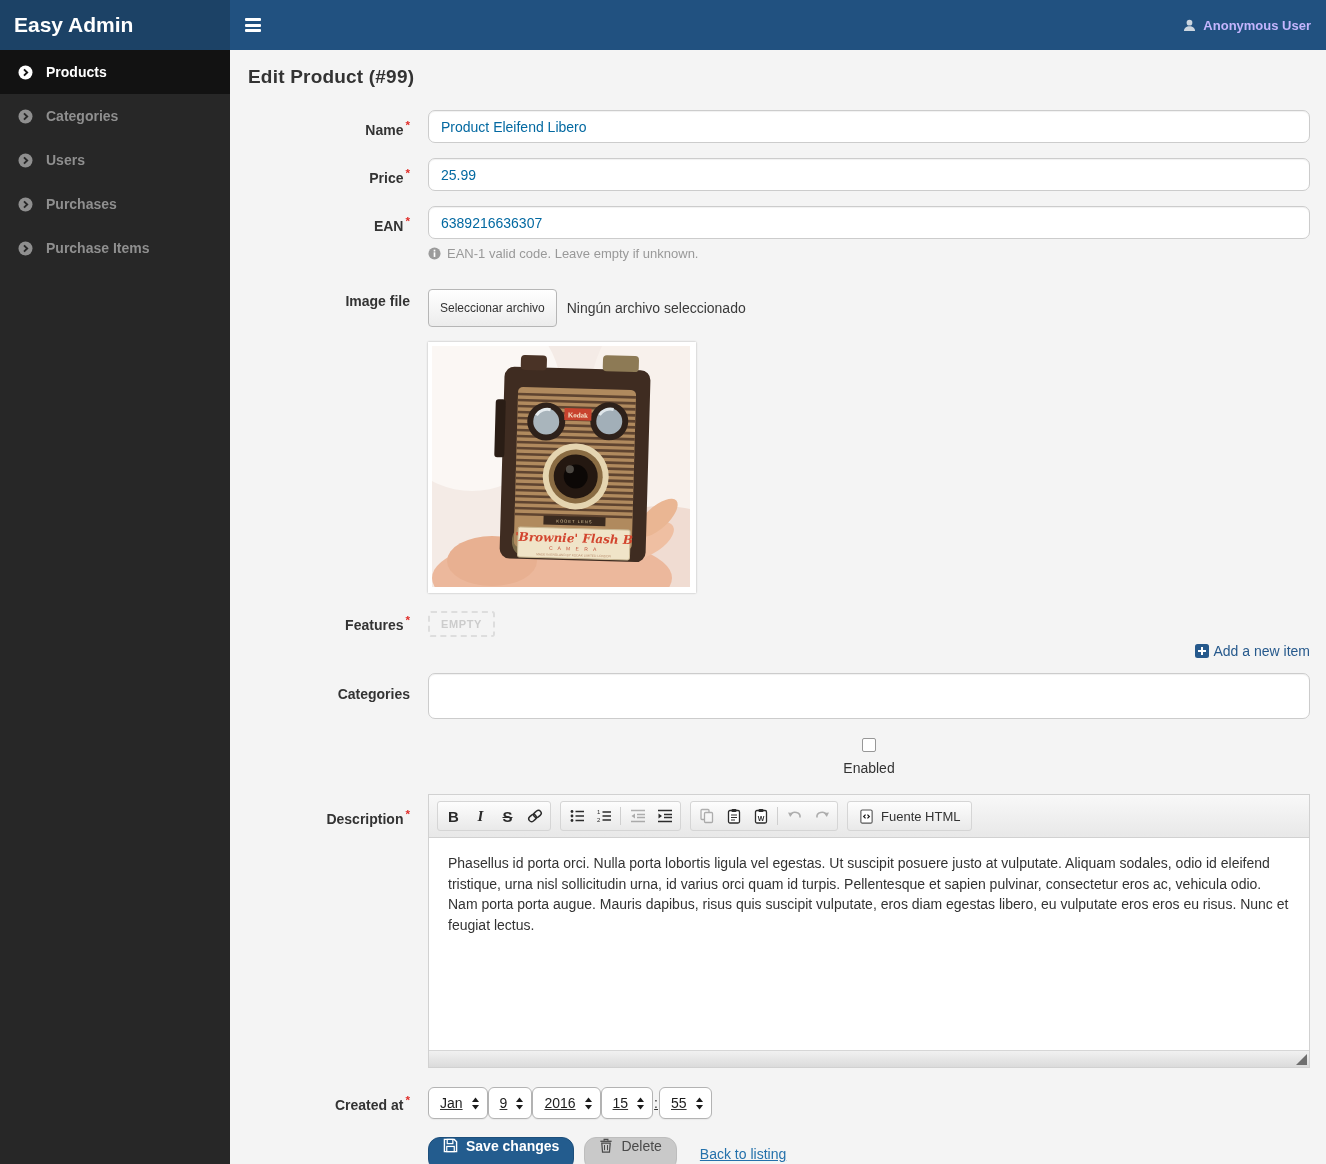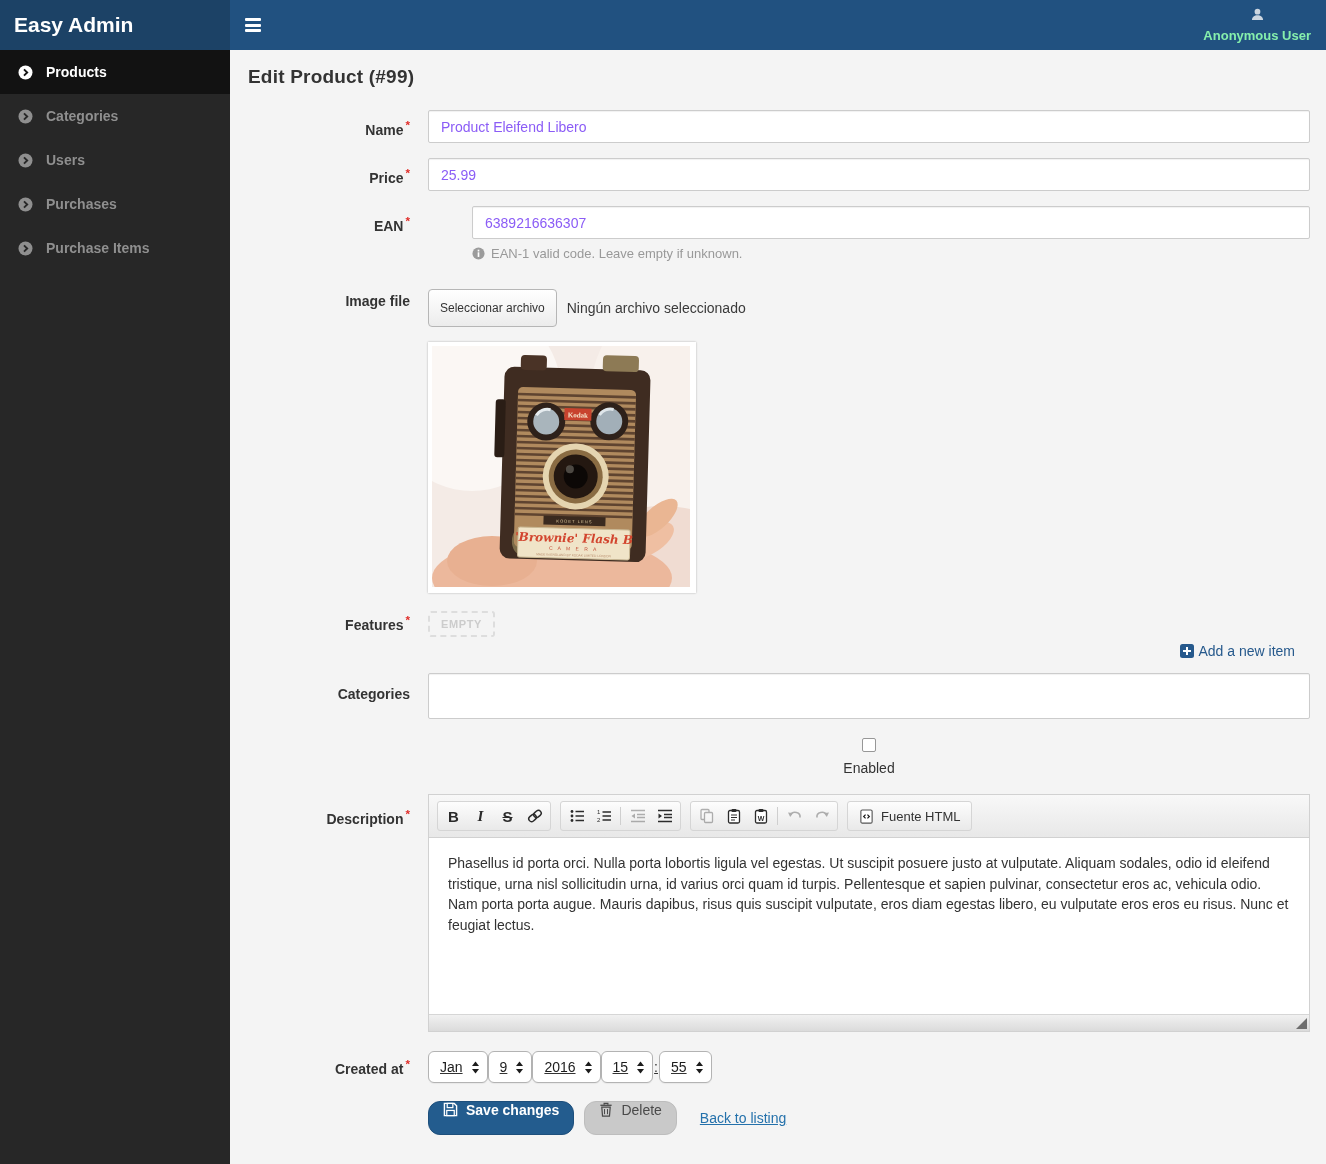--- a/index.html
+++ b/index.html
@@ -13,63 +13,63 @@
   .brand {
     width:230px; background:#1c4266; color:#fff; font-size:21px; font-weight:bold;
     display:flex; align-items:center; padding:0 14px;
   }
   .navbar {
     flex:1; background:#215180; display:flex; align-items:center;
     justify-content:space-between; padding:0 15px;
   }
   .hamburger { width:22px; height:18px; display:flex; flex-direction:column; justify-content:space-between; padding:2px 0; cursor:pointer; }
   .hamburger span { display:block; height:3px; width:16px; background:#fff; border-radius:1px; }
-  .user-box { display:flex; align-items:center; gap:7px; color:#86efac; font-size:13px; font-weight:bold; cursor:pointer;flex-direction:column; }
+  .user-box { display:flex; align-items:center; gap:7px; color:#c4b5fd; font-size:13px; font-weight:bold; cursor:pointer; }
   
   .layout { display:flex; height:1114px; }
   .sidebar { width:230px; background:#272727; flex-shrink:0; }
   .side-item {
     height:44px; display:flex; align-items:center; gap:13px; padding-left:18px;
     color:#8f8f8f; font-size:14px; font-weight:bold; cursor:pointer;
   }
   .side-item.active { background:#121212; color:#fff; }
   .side-item svg { flex-shrink:0; }
   .content { flex:1; padding:0 16px 0 18px; }
   .page-title { font-size:19px; font-weight:600; color:#333; margin:16px 0 22px; letter-spacing:.2px; }
   
   .form-row { display:flex; margin-bottom:15px; }
   .flabel {
     width:180px; flex-shrink:0; text-align:right; padding-right:18px; padding-top:8px;
     font-size:14px; font-weight:bold; color:#333;
   }
   .flabel .req { color:#e02b27; font-weight:bold; margin-left:2px; }
   .fcontrol { flex:1; min-width:0; }
   .text-input {
-    width:100%; height:33px; border:1px solid #ccc; border-radius:2px; background:#fff;
-    padding:6px 12px; font-size:14px; color:#8b5cf6; font-family:"Liberation Sans", sans-serif;
+    width:100%; height:33px; border:1px solid #ccc; border-radius:7px; background:#fff;
+    padding:6px 12px; font-size:14px; color:#0369a1; font-family:"Liberation Sans", sans-serif;
     box-shadow: inset 0 1px 1px rgba(0,0,0,.06); outline:none;
   }
   .help-line { display:flex; align-items:center; gap:6px; margin-top:7px; color:#999; font-size:13px; }
   
   .file-line { display:flex; align-items:center; gap:10px; padding-top:5px; }
   .file-btn {
     border:1px solid #b6b6b6; border-radius:4px; background:linear-gradient(#ffffff,#ececec);
     font-size:12px; color:#333; padding:11px 11px; cursor:pointer; font-family:"Liberation Sans", sans-serif;
   }
   .file-status { font-size:14px; color:#3a3a3a; }
   .photo-frame {
     margin-top:15px; width:268px; height:251px; background:#fff; padding:4px;
     box-shadow:0 0 2px rgba(0,0,0,.28);
   }
   
   .empty-badge {
     display:inline-block; border:2px dashed #ddd; border-radius:3px; color:#ccc;
     font-size:11px; font-weight:bold; letter-spacing:.6px; padding:5px 11px; margin-top:3px;
   }
-  .add-row { margin:-4px 15px 14px; }
+  .add-row { margin:-4px 0 14px; }
   .add-link {
     display:flex; justify-content:flex-end; align-items:center; gap:5px;
     color:#26598c; font-size:14px; text-decoration:none; cursor:pointer;
   }
   .cats-input { height:46px; }
   
   .check-line { display:flex; align-items:center; gap:8px; padding-top:4px; cursor:pointer;flex-direction:column; }
   .checkbox { width:14px; height:14px; border:1px solid #979797; border-radius:2px; background:#fff; }
   .check-text { font-size:14px; color:#333; }
   
@@ -85,21 +85,21 @@
   .cke-btn {
     width:27px; height:26px; display:flex; align-items:center; justify-content:center;
     color:#2b2b2b; font-size:15px; cursor:pointer; border-radius:2px;
   }
   .cke-btn.dis { opacity:.35; cursor:default; }
   .cke-b { font-weight:bold; }
   .cke-i { font-style:italic; font-family:"Liberation Serif", serif; font-weight:bold; }
   .cke-s { text-decoration:line-through; font-weight:bold; }
   .cke-sep { width:1px; height:18px; background:#cfcfcf; margin:0 3px; }
   .cke-source { display:flex; align-items:center; gap:7px; padding:0 9px; height:26px; font-size:13px; color:#333; cursor:pointer; }
-  .cke-body { height:176px; padding:15px 19px; font-size:14px; line-height:1.48; color:#333; overflow:hidden; }
+  .cke-body { height:212px; padding:15px 19px; font-size:14px; line-height:1.48; color:#333; overflow:hidden; }
   .cke-bottom { height:17px; background:linear-gradient(#f1f1f1,#dbdbdb); border-top:1px solid #d6d6d6; position:relative; }
   .cke-resize {
     position:absolute; right:2px; bottom:2px; width:0; height:0; cursor:se-resize;
     border-left:11px solid transparent; border-bottom:11px solid #6e6e6e;
   }
   
   .date-line { display:flex; align-items:center; gap:0; padding-top:4px;text-decoration:underline; }
   .select {
     display:inline-flex; align-items:center; gap:8px; height:32px;
     background:#fff; border:1px solid #b3b3b3; border-radius:6px; padding:0 7px 0 11px;
@@ -188,21 +188,21 @@
 
     <div class="form-row">
       <div class="flabel">
         <span>Price</span><sup class="req">*</sup>
       </div>
       <div class="fcontrol">
         <input class="text-input" type="text" value="25.99" style="">
       </div>
     </div>
 
-    <div class="form-row" style="margin-bottom:23px;gap:44px;">
+    <div class="form-row" style="margin-bottom:23px;">
       <div class="flabel">
         <span>EAN</span><sup class="req">*</sup>
       </div>
       <div class="fcontrol">
         <input class="text-input" type="text" value="6389216636307" style="">
         <div class="help-line">
           <svg width="13" height="13" viewBox="0 0 14 14">
             <circle cx="7" cy="7" r="6.5" fill="#9b9b9b"></circle>
             <rect x="6.1" y="5.7" width="1.8" height="5" fill="#fff"></rect>
             <rect x="6.1" y="2.9" width="1.8" height="1.9" fill="#fff"></rect>

